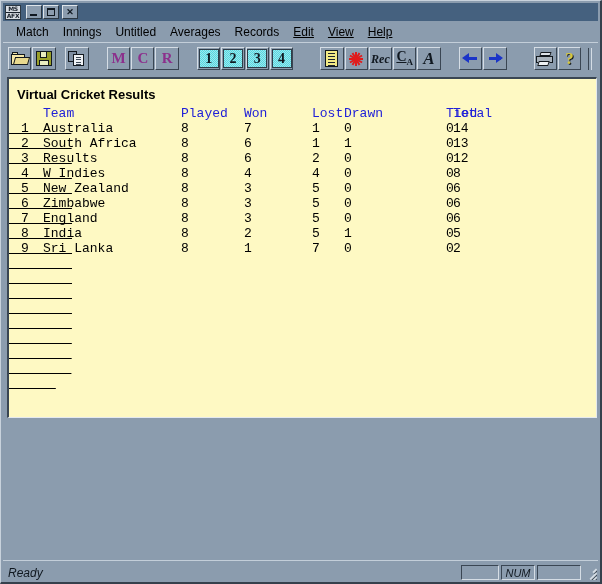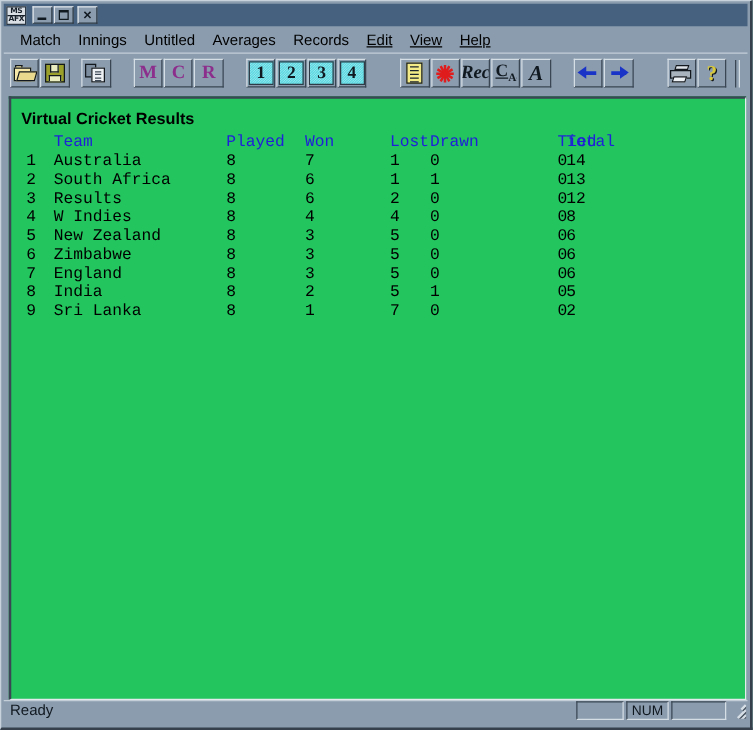--- a/index.html
+++ b/index.html
@@ -303,21 +303,21 @@
   }
   .ico-ast i:nth-child(2) { transform: rotate(60deg); }
   .ico-ast i:nth-child(3) { transform: rotate(120deg); }
   .ico-ast i:nth-child(4) { transform: rotate(90deg); }
   .ico-ast i:nth-child(5) { transform: rotate(30deg); }
   .ico-ast i:nth-child(6) { transform: rotate(150deg); }
 
   .txt-rec {
     font-family: "Liberation Serif", serif;
     font-style: italic;
-    font-size: 15px;
+    font-size: 12px;
     font-weight: bold;
     color: #101820;
     line-height: 1;
   }
   .txt-ca {
     font-family: "Liberation Serif", serif;
     font-size: 14px;
     font-weight: bold;
     color: #101820;
     line-height: 1;
@@ -384,23 +384,23 @@
     color: #d8c83c;
     line-height: 1;
     text-shadow: 1px 1px 0 #12181e;
   }
 
   
   .client {
     position: absolute;
     left: 6px; top: 76px;
     width: 590px;
-    height: 483px;
-    box-sizing: border-box;
-    background: #22c55e;
+    height: 341px;
+    box-sizing: border-box;
+    background: #fef9c3;
     border-top: 2px solid #2c3views;
     border-top: 2px solid #3a4653;
     border-left: 2px solid #3a4653;
     border-right: 1px solid #e4e9ee;
     border-bottom: 1px solid #e4e9ee;
     overflow: hidden;
   }
   .doc-title {
     position: absolute;
     left: 8px; top: 8px;
@@ -414,20 +414,21 @@
     position: absolute;
     left: 0px; top: 27px;
     width: 100%;
     font-family: "Liberation Mono", monospace;
     font-size: 13px;
   }
   .grow {
     position: relative;
     height: 15px;
     white-space: pre;
+    text-decoration: underline;
   }
   .cell { position: absolute; top: 0; }
   .c-rank  { left: 12px; }
   .c-team  { left: 34px; }
   .c-played{ left: 172px; }
   .c-won   { left: 235px; }
   .c-lost  { left: 303px; }
   .c-drawn { left: 335px; }
   .c-tied  { left: 392px; margin-left: 45px; }
   .c-total { left: 444px; }
@@ -436,21 +437,22 @@
 
   
   .statusbar {
     position: absolute;
     left: 2px; bottom: 2px;
     width: 595px;
     height: 20px;
     box-sizing: border-box;
     border-top: 1px solid #c3ced9;
     display: flex;
-    align-items: flex-start;
+    align-items: flex-end;
+    font-style: italic;
   }
   .status-text {
     margin-left: 5px;
     font-size: 12px;
     color: #101820;
     flex: 1 1 auto;
     font-family: "Liberation Sans", sans-serif;
   }
   .status-panel {
     height: 15px;

